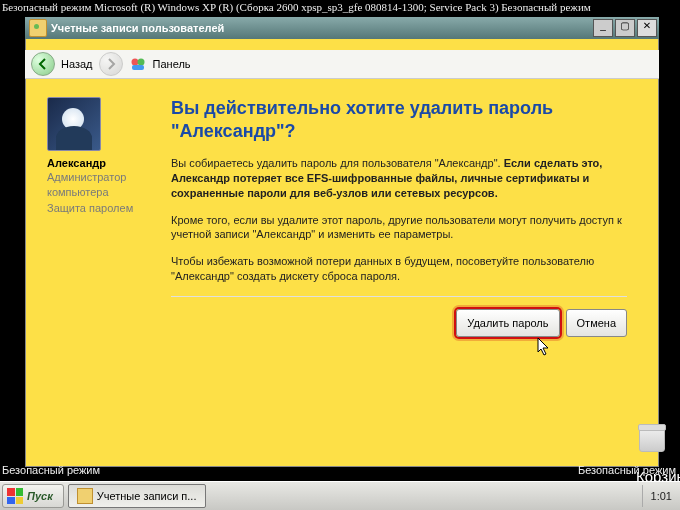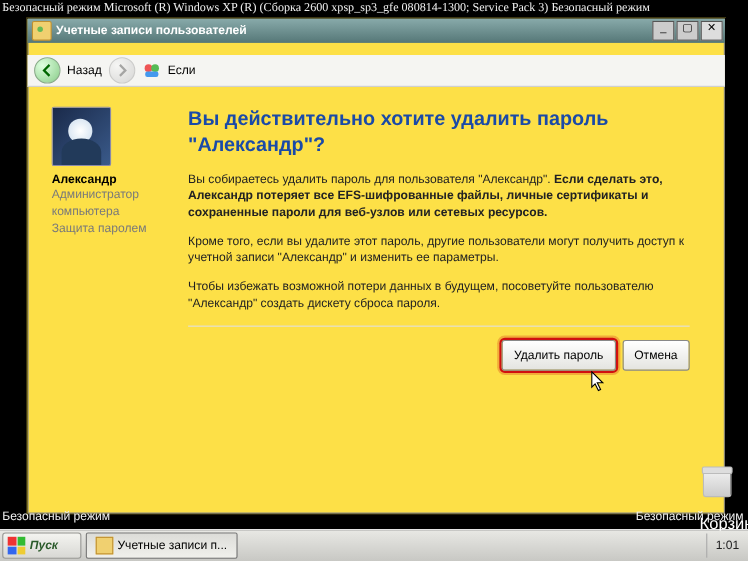--- a/index.html
+++ b/index.html
@@ -35,21 +35,21 @@
   .heading{color:#1a4aa8;font-size:18px;font-weight:bold;line-height:1.25;margin-bottom:14px;}
   .para{color:#222;font-size:11px;line-height:1.35;margin-bottom:12px;}
   .para b{font-weight:bold;}
   .btnrow{display:flex;gap:6px;justify-content:flex-end;margin-top:4px;padding-top:12px;border-top:1px solid #e0e0e0;position:relative;}
   .btn{height:28px;padding:0 10px;border:1px solid #888;background:linear-gradient(#fff,#e4e4e0);border-radius:3px;font-family:inherit;font-size:11px;color:#000;cursor:pointer;}
   .btn.primary{box-shadow:0 0 0 2px #d01010,0 0 0 4px rgba(208,16,16,.25);}
   .cursor{position:absolute;right:76px;top:40px;}
   .cursor svg{width:14px;height:20px;}
   
   .taskbar{position:absolute;left:0;right:0;bottom:0;height:28px;background:linear-gradient(#e8e8e4,#c8c8c4);border-top:1px solid #fff;display:flex;align-items:center;font-size:11px;}
-  .start{height:22px;margin-left:2px;padding:0 20px 0 4px;display:flex;align-items:center;gap:4px;border:1px solid #9a9a96;border-radius:3px;background:linear-gradient(#f4f4f0,#d8d8d4);font-weight:bold;color:#2a5a2a;font-style:italic;}
+  .start{height:22px;margin-left:2px;padding:0 10px 0 4px;display:flex;align-items:center;gap:4px;border:1px solid #9a9a96;border-radius:3px;background:linear-gradient(#f4f4f0,#d8d8d4);font-weight:bold;color:#2a5a2a;font-style:italic;}
   .flag{width:16px;height:16px;display:grid;grid-template-columns:1fr 1fr;grid-template-rows:1fr 1fr;gap:1px;}
   .flag span:nth-child(1){background:#e33;}
   .flag span:nth-child(2){background:#3b3;}
   .flag span:nth-child(3){background:#36e;}
   .flag span:nth-child(4){background:#ec3;}
   .taskbtn{height:22px;margin-left:4px;padding:0 8px;display:flex;align-items:center;gap:4px;border:1px solid #9a9a96;border-radius:2px;background:linear-gradient(#f0f0ec,#dcdcd8);max-width:140px;}
   .taskbtn.active{background:linear-gradient(#dcdcd8,#f0f0ec);border-color:#777;}
   .tico2{width:14px;height:14px;background:#f0d070;border:1px solid #c09030;}
   .tray{margin-left:auto;height:22px;display:flex;align-items:center;padding:0 8px;border-left:1px solid #aaa;color:#222;}
   .txt{white-space:nowrap;overflow:hidden;text-overflow:ellipsis;}
@@ -89,21 +89,21 @@
             <path d="M4 1 L9 6 L4 11" fill="none" stroke="#555" stroke-width="2"></path>
           </svg>
       </div>
       <span class="homico">
         <svg viewBox="0 0 18 18">
             <circle cx="6" cy="7" r="3.5" fill="#e55"></circle>
             <circle cx="12" cy="7" r="3.5" fill="#5b5"></circle>
             <rect x="3" y="10" width="12" height="5" rx="2" fill="#49e"></rect>
           </svg>
       </span>
-      <span class="navlink">Если</span>
+      <span class="navlink">Панель</span>
     </div>
 
     <div class="body">
       <div class="side">
         <div class="avatar"></div>
         <div class="uname">Александр</div>
         <div class="urole">Администратор</div>
         <div class="urole">компьютера</div>
         <div class="urole">Защита паролем</div>
       </div>

